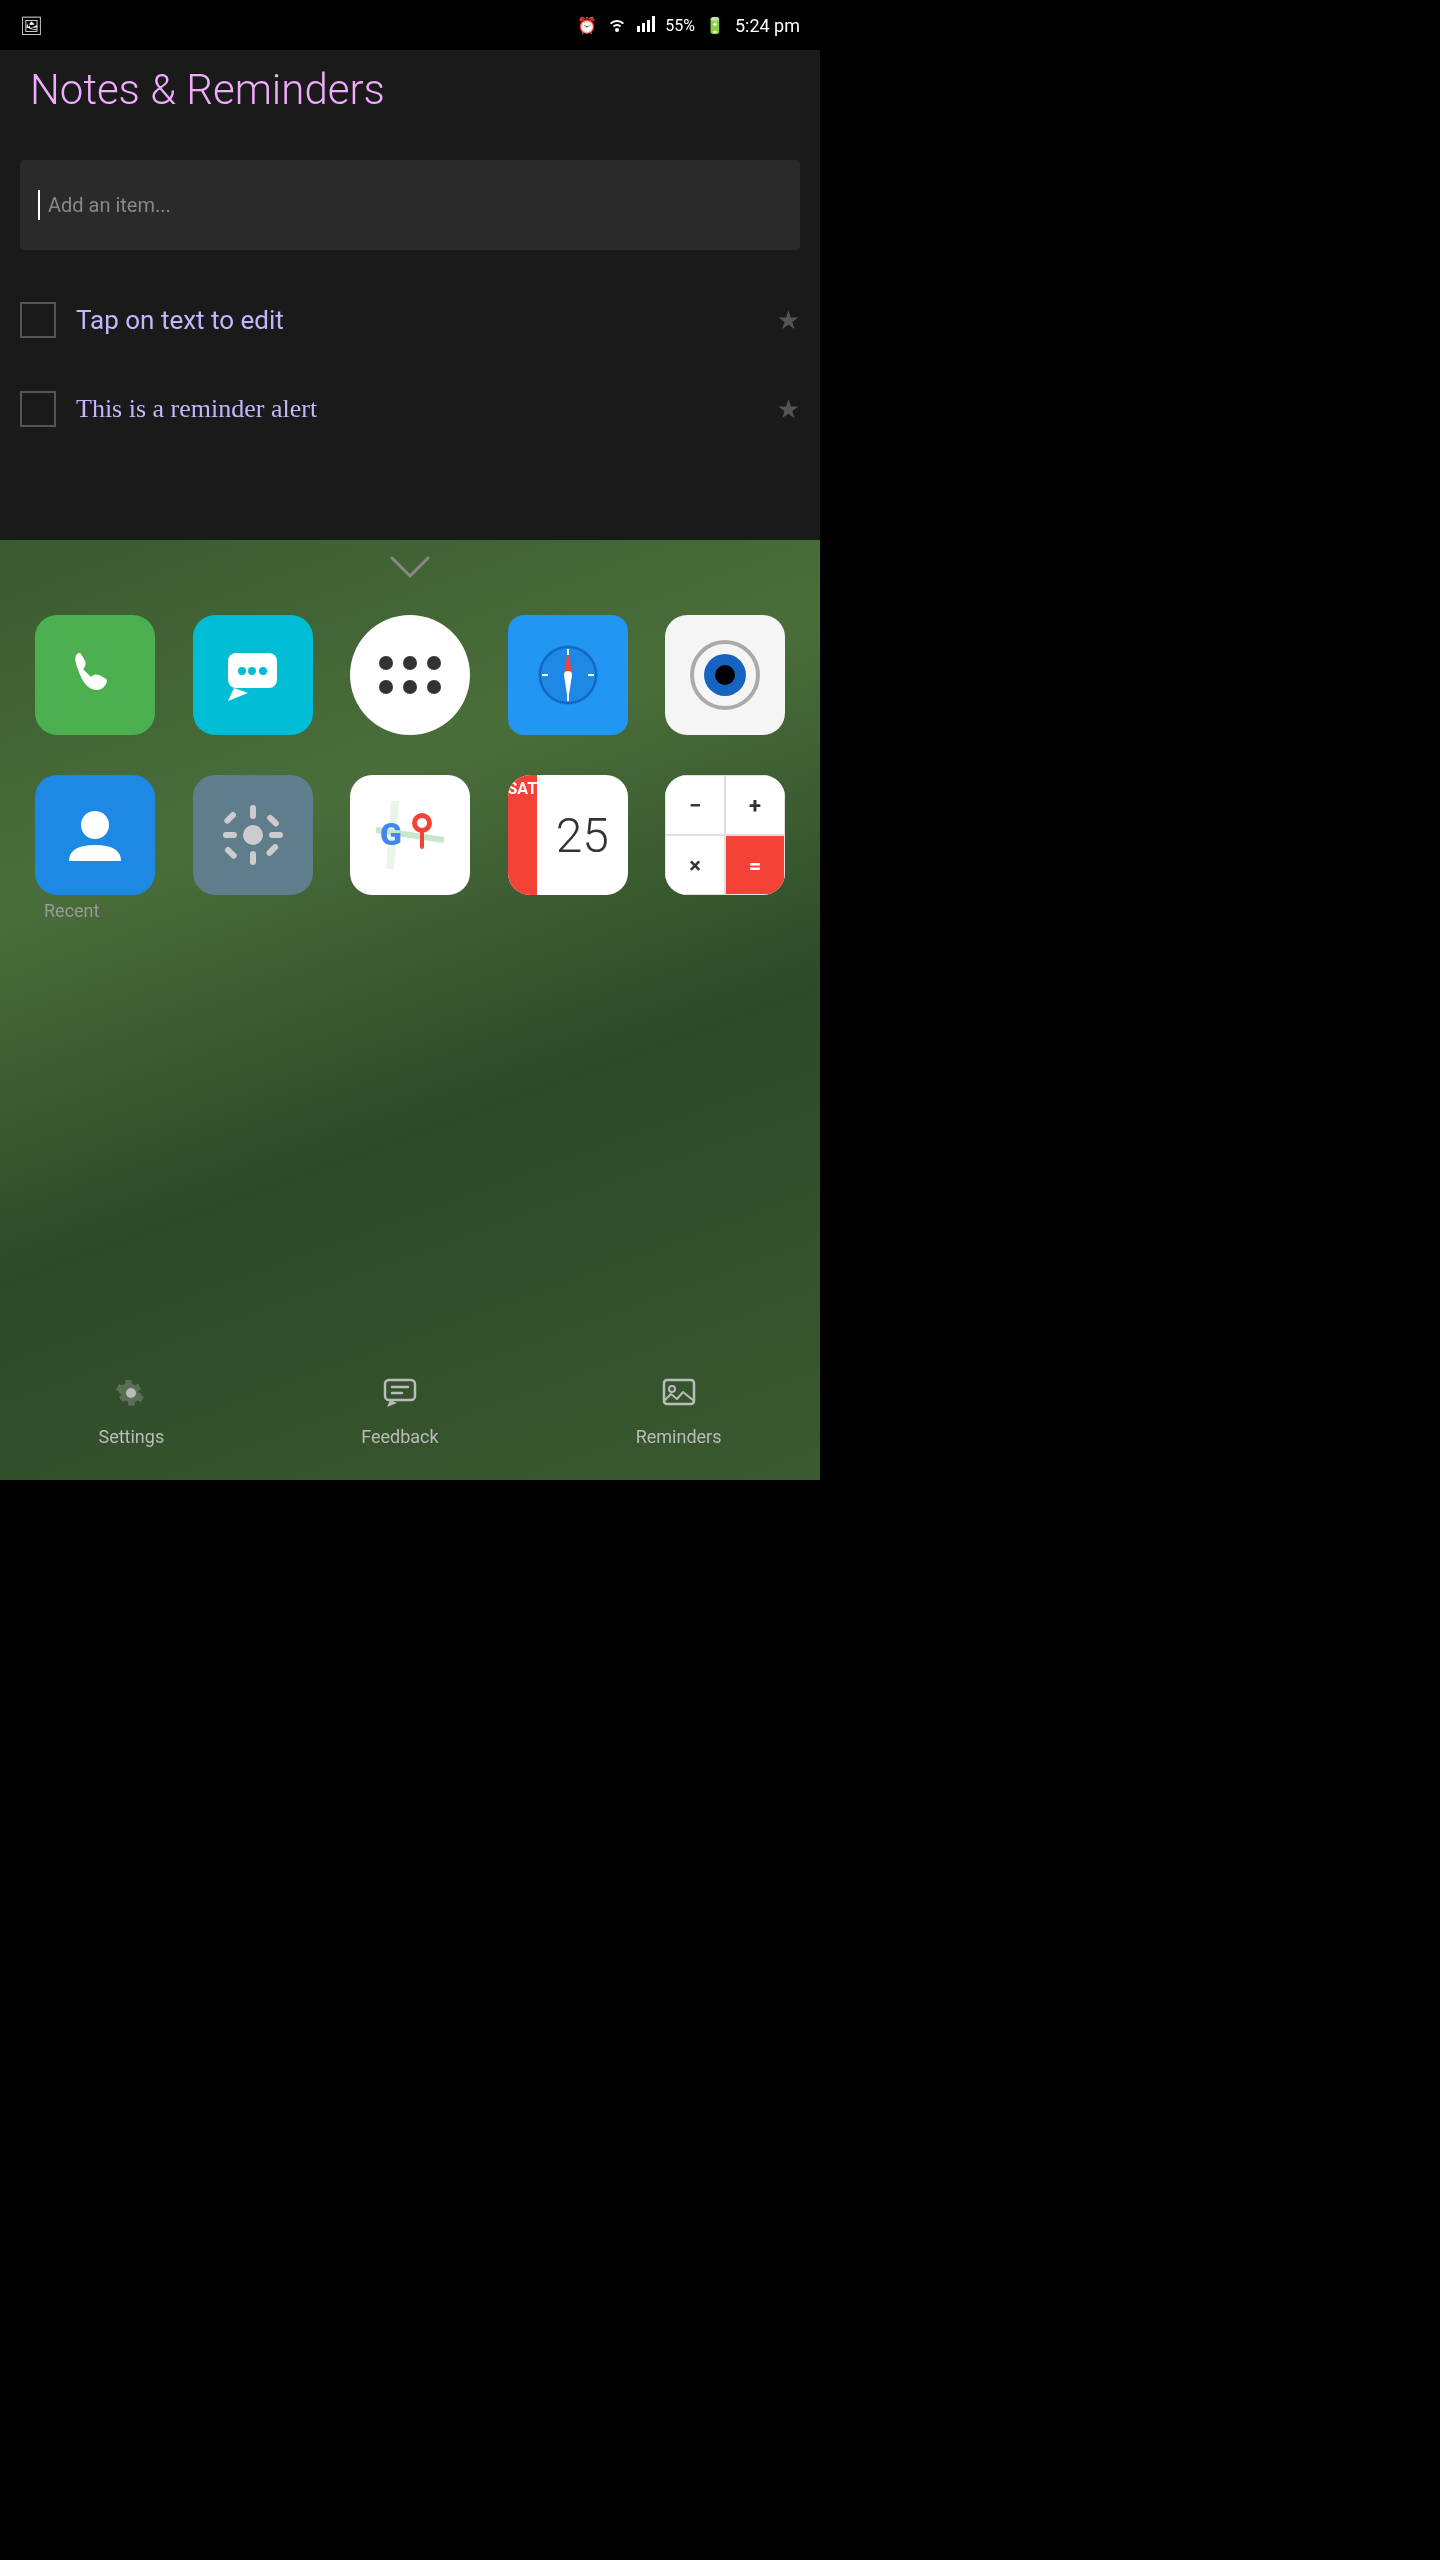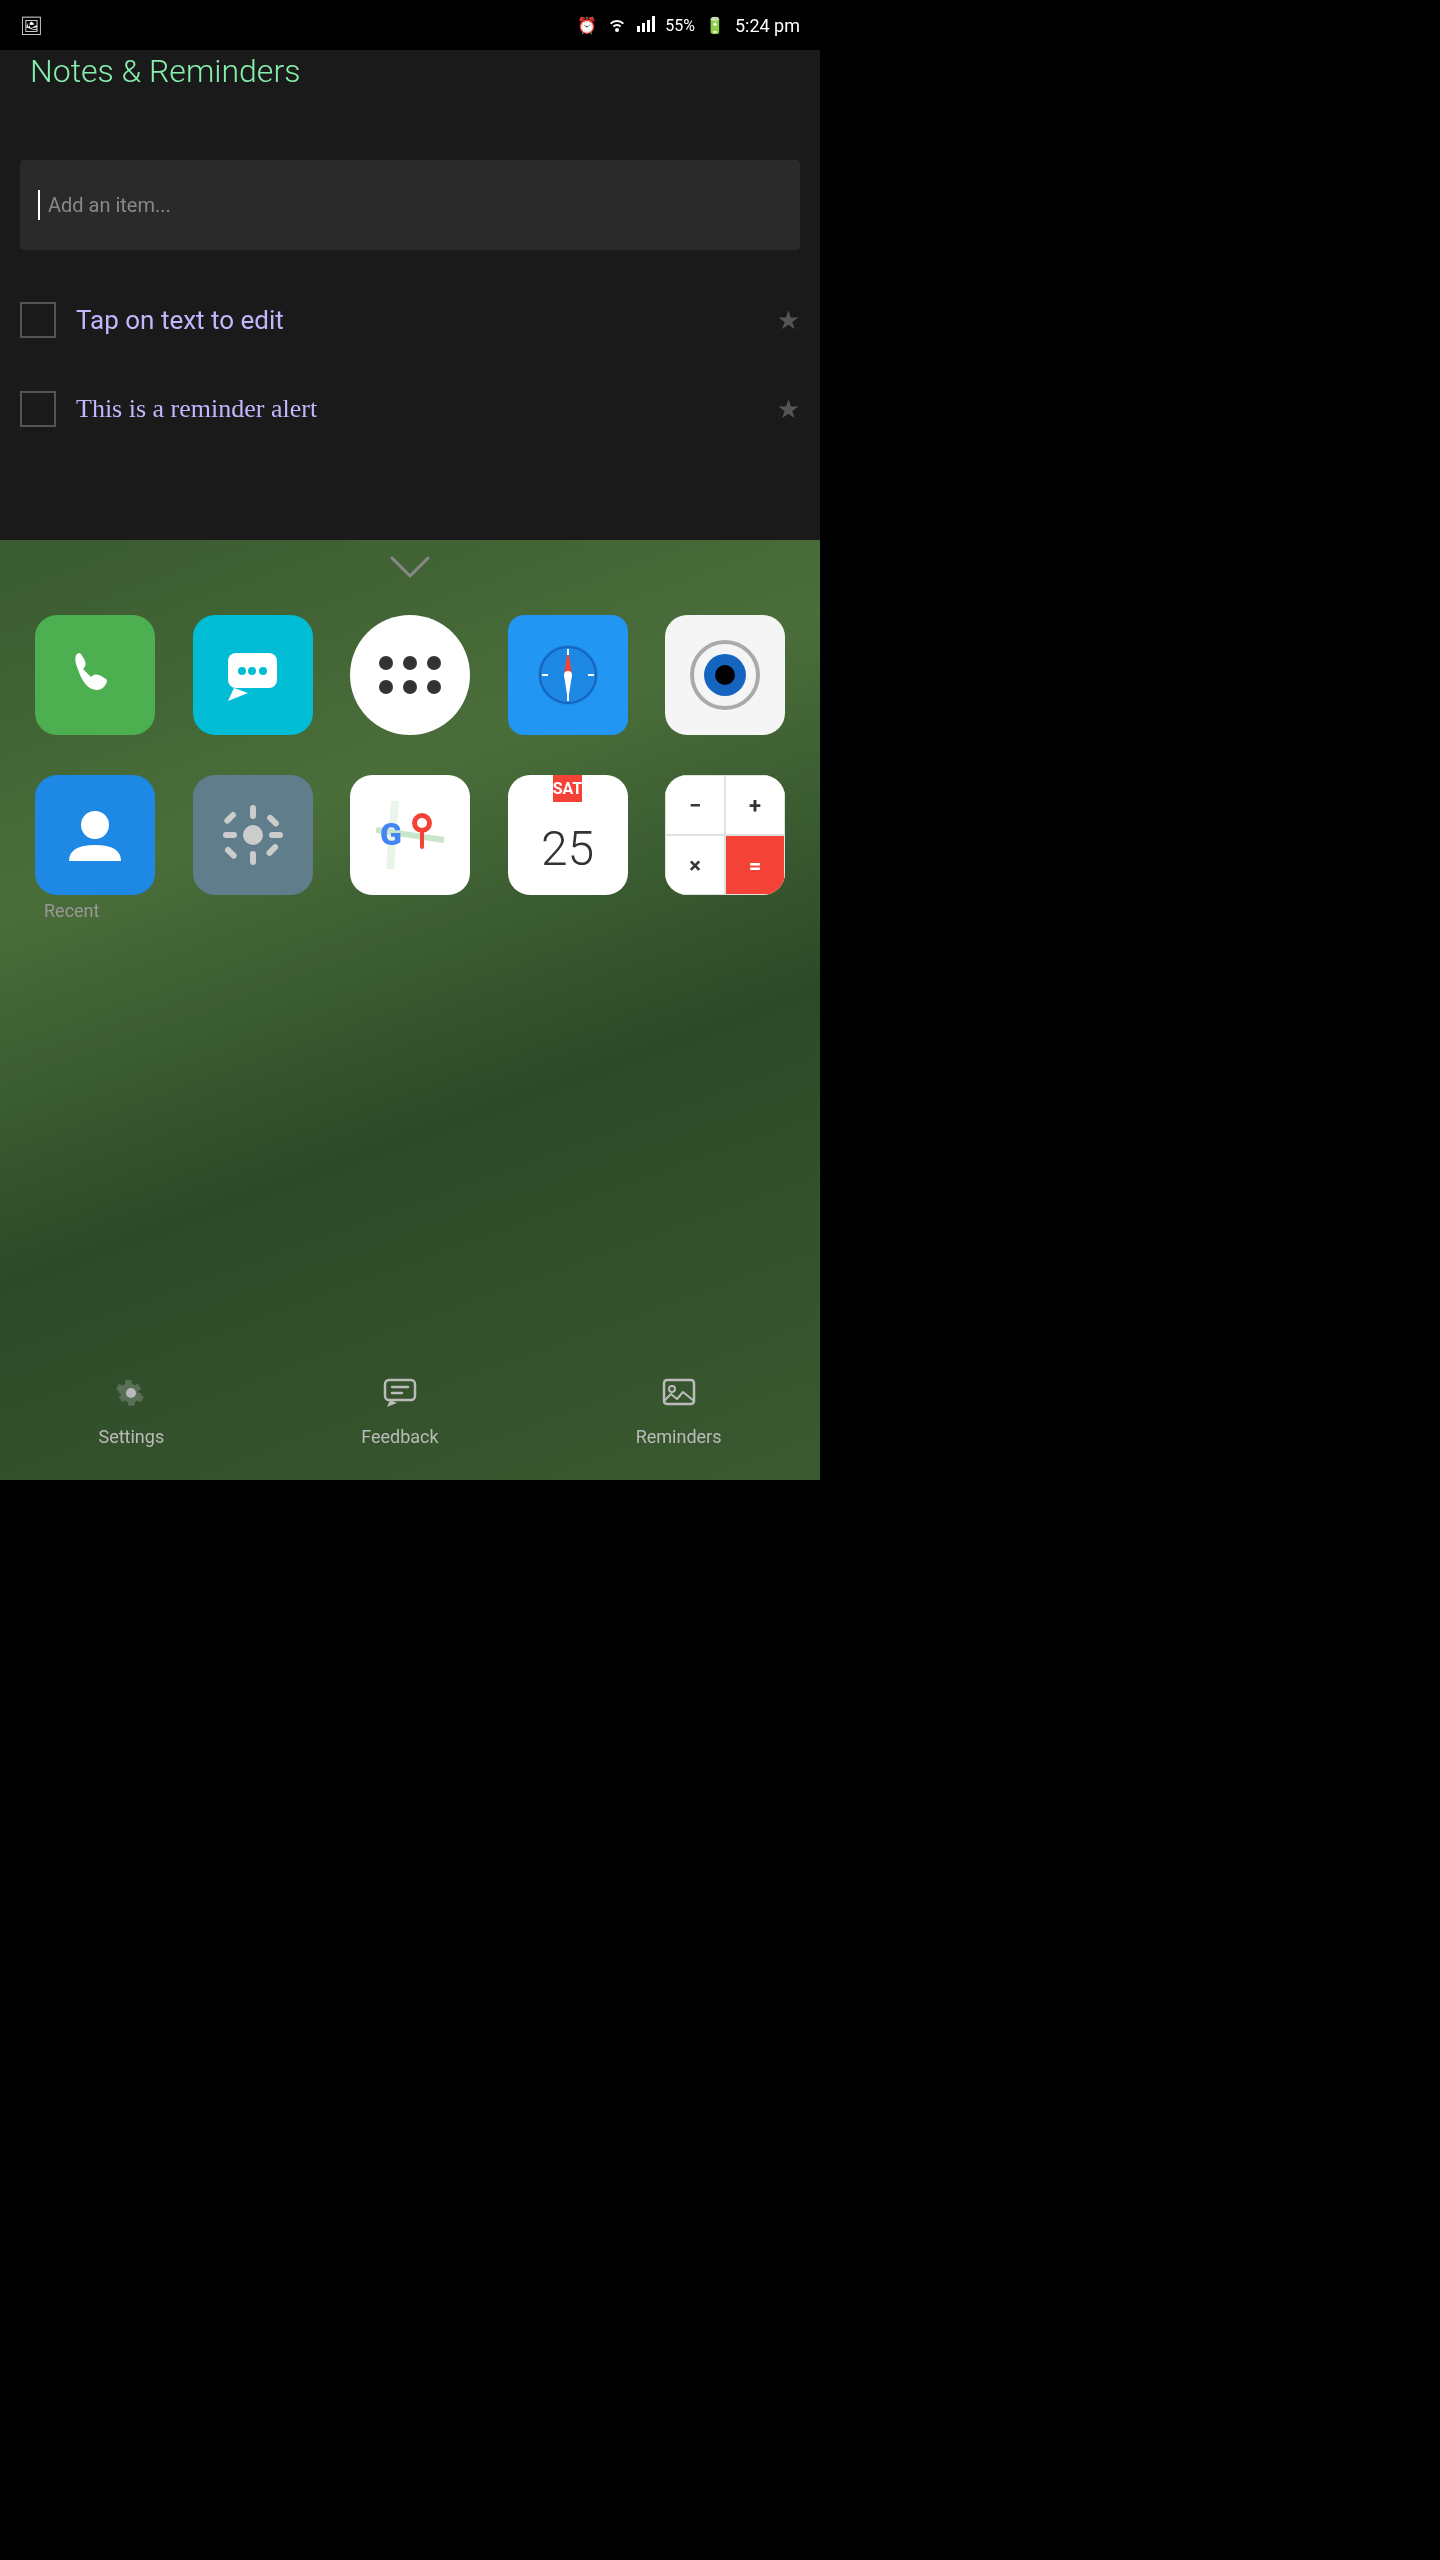--- a/index.html
+++ b/index.html
@@ -51,24 +51,24 @@
       top: 0;
       left: 0;
       right: 0;
       height: 580px;
       background: #1a1a1a;
       z-index: 1;
     }
 
     .notes-title {
       position: absolute;
-      top: 52px;
+      top: 65px;
       left: 30px;
-      color: #86efac;
-      font-size: 32px;
+      color: #f0abfc;
+      font-size: 42px;
       font-weight: 300;
     }
 
     .notes-input {
       position: absolute;
       top: 160px;
       left: 20px;
       right: 20px;
       height: 90px;
       background: #2a2a2a;
@@ -238,24 +238,23 @@
       height: 20px;
       border-radius: 50%;
       background: #000;
     }
 
     
     .calendar-icon {
       width: 100%;
       height: 100%;
       display: flex;
-      flex-direction: column;
+      flex-direction: row;
       border-radius: 8px;
       overflow: hidden;
-      align-items: center;
     }
     .cal-header {
       background: #F44336;
       color: white;
       text-align: center;
       font-size: 16px;
       font-weight: bold;
       padding: 4px 0;
       text-transform: uppercase;
     }

